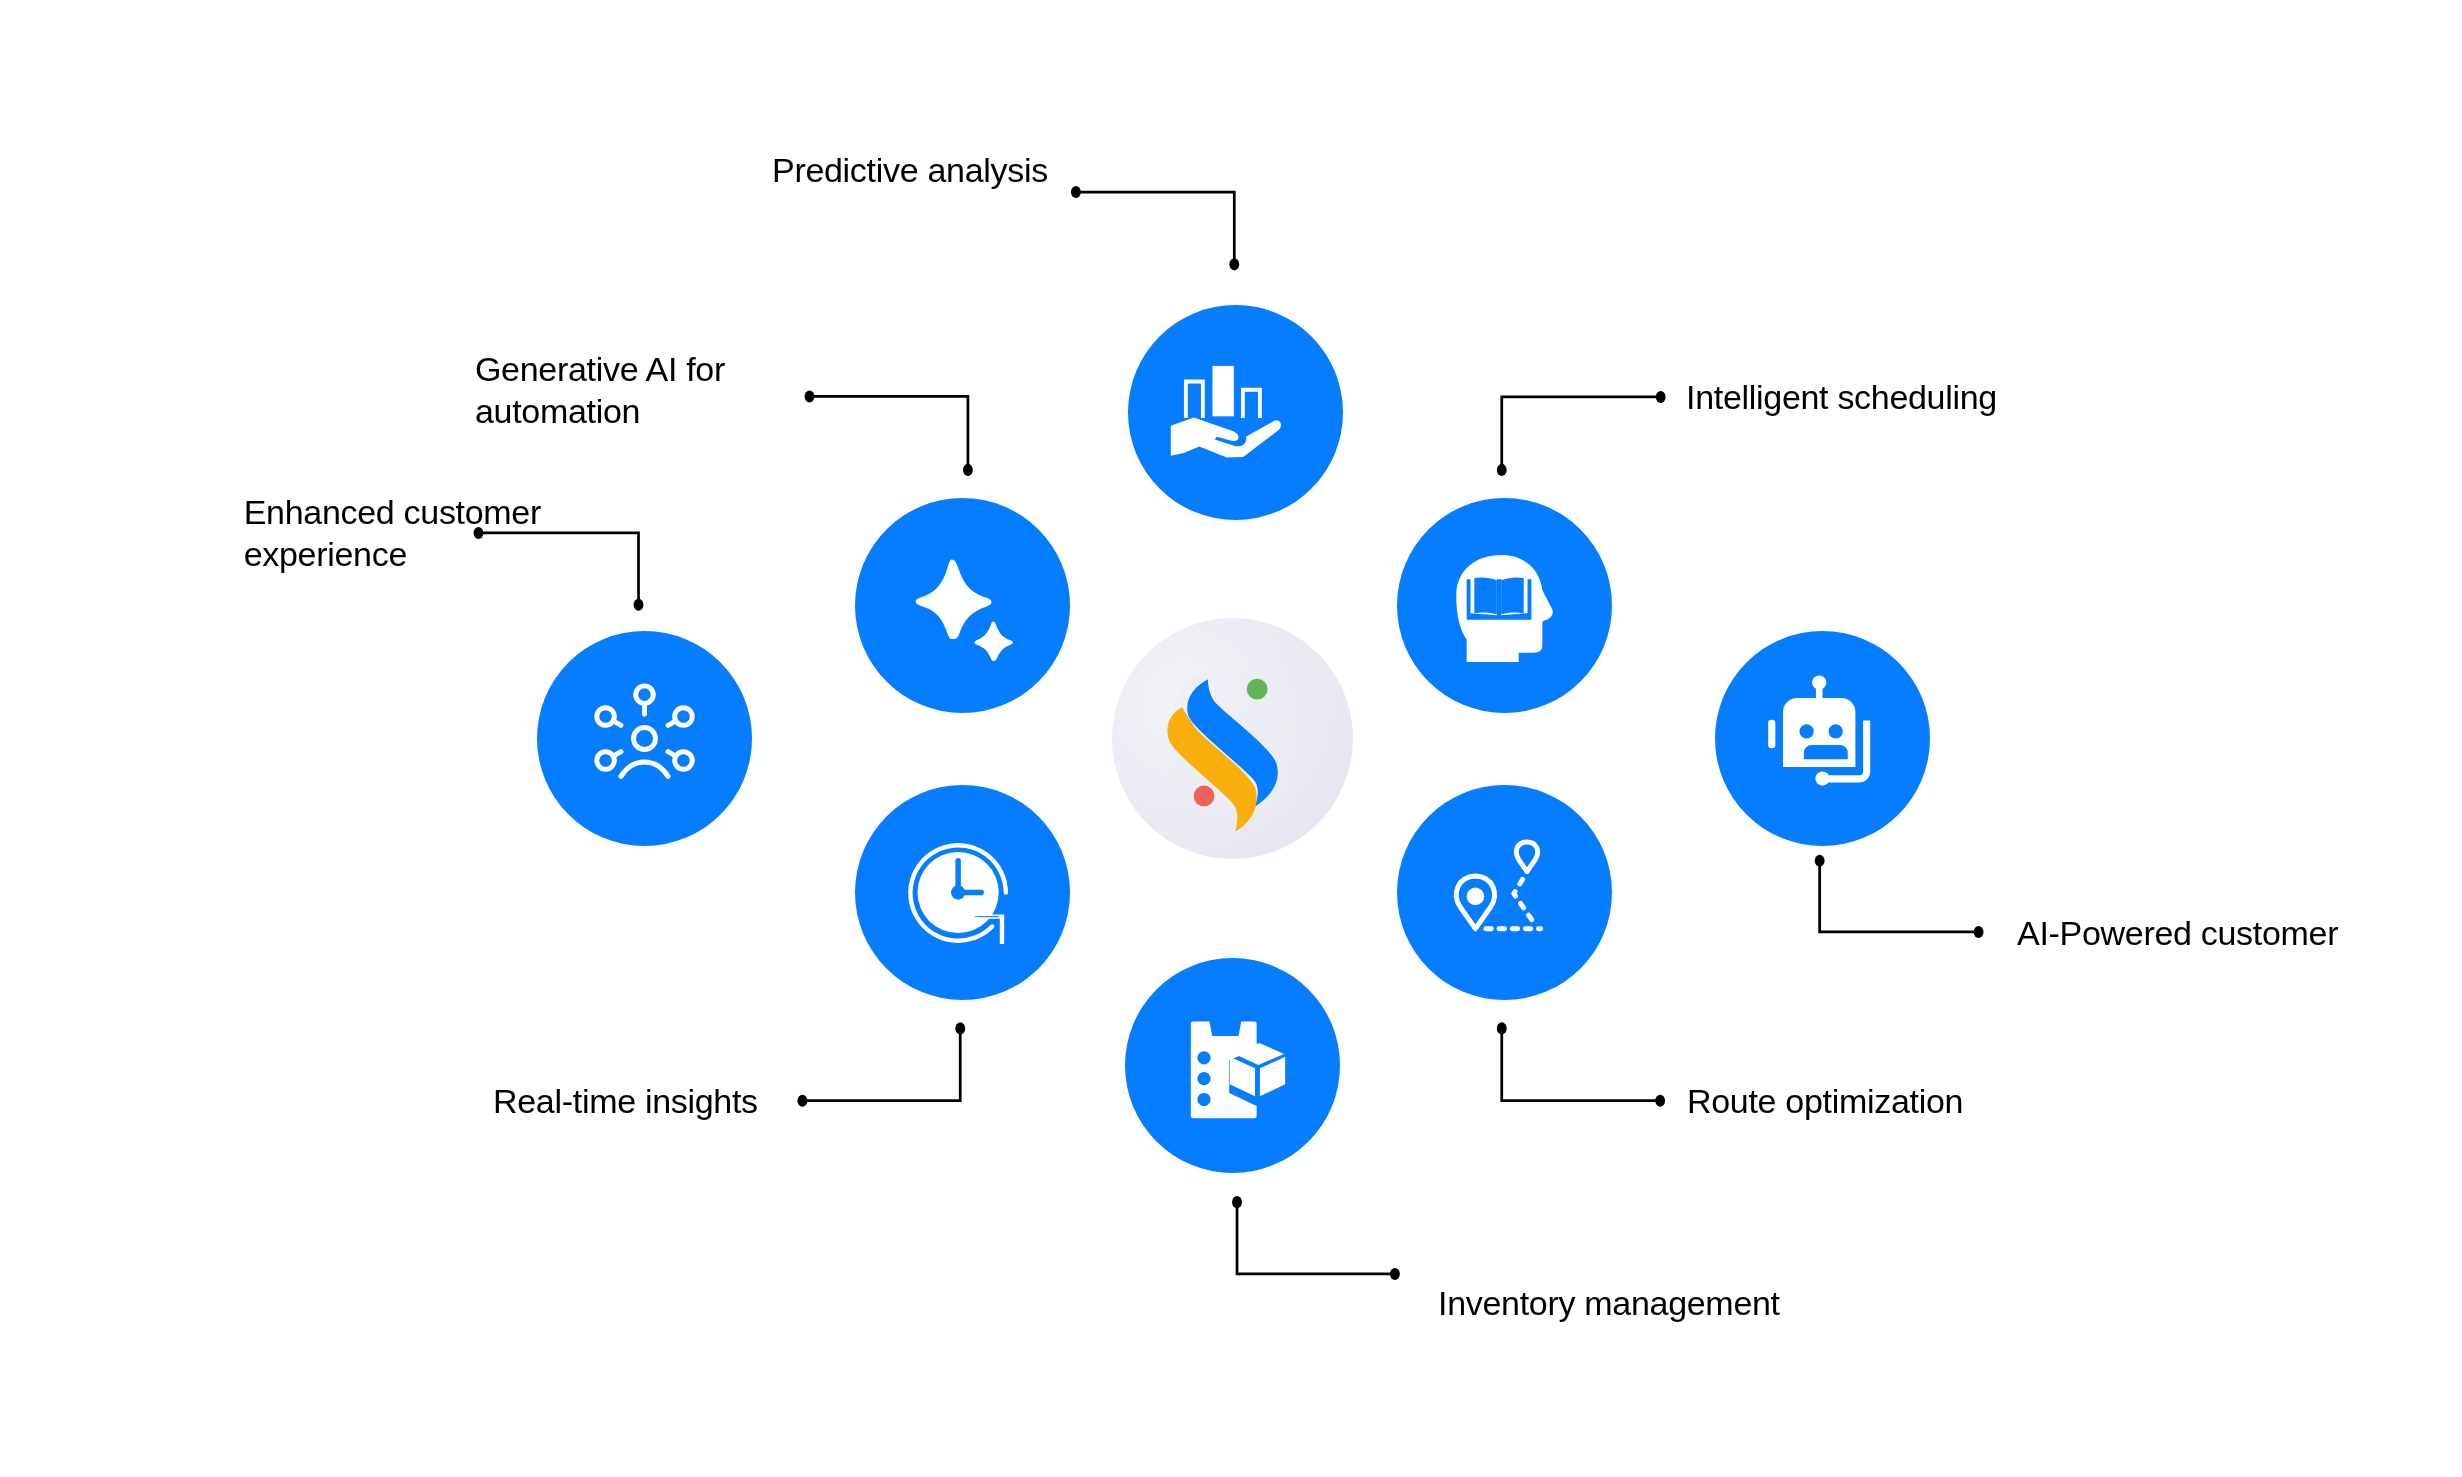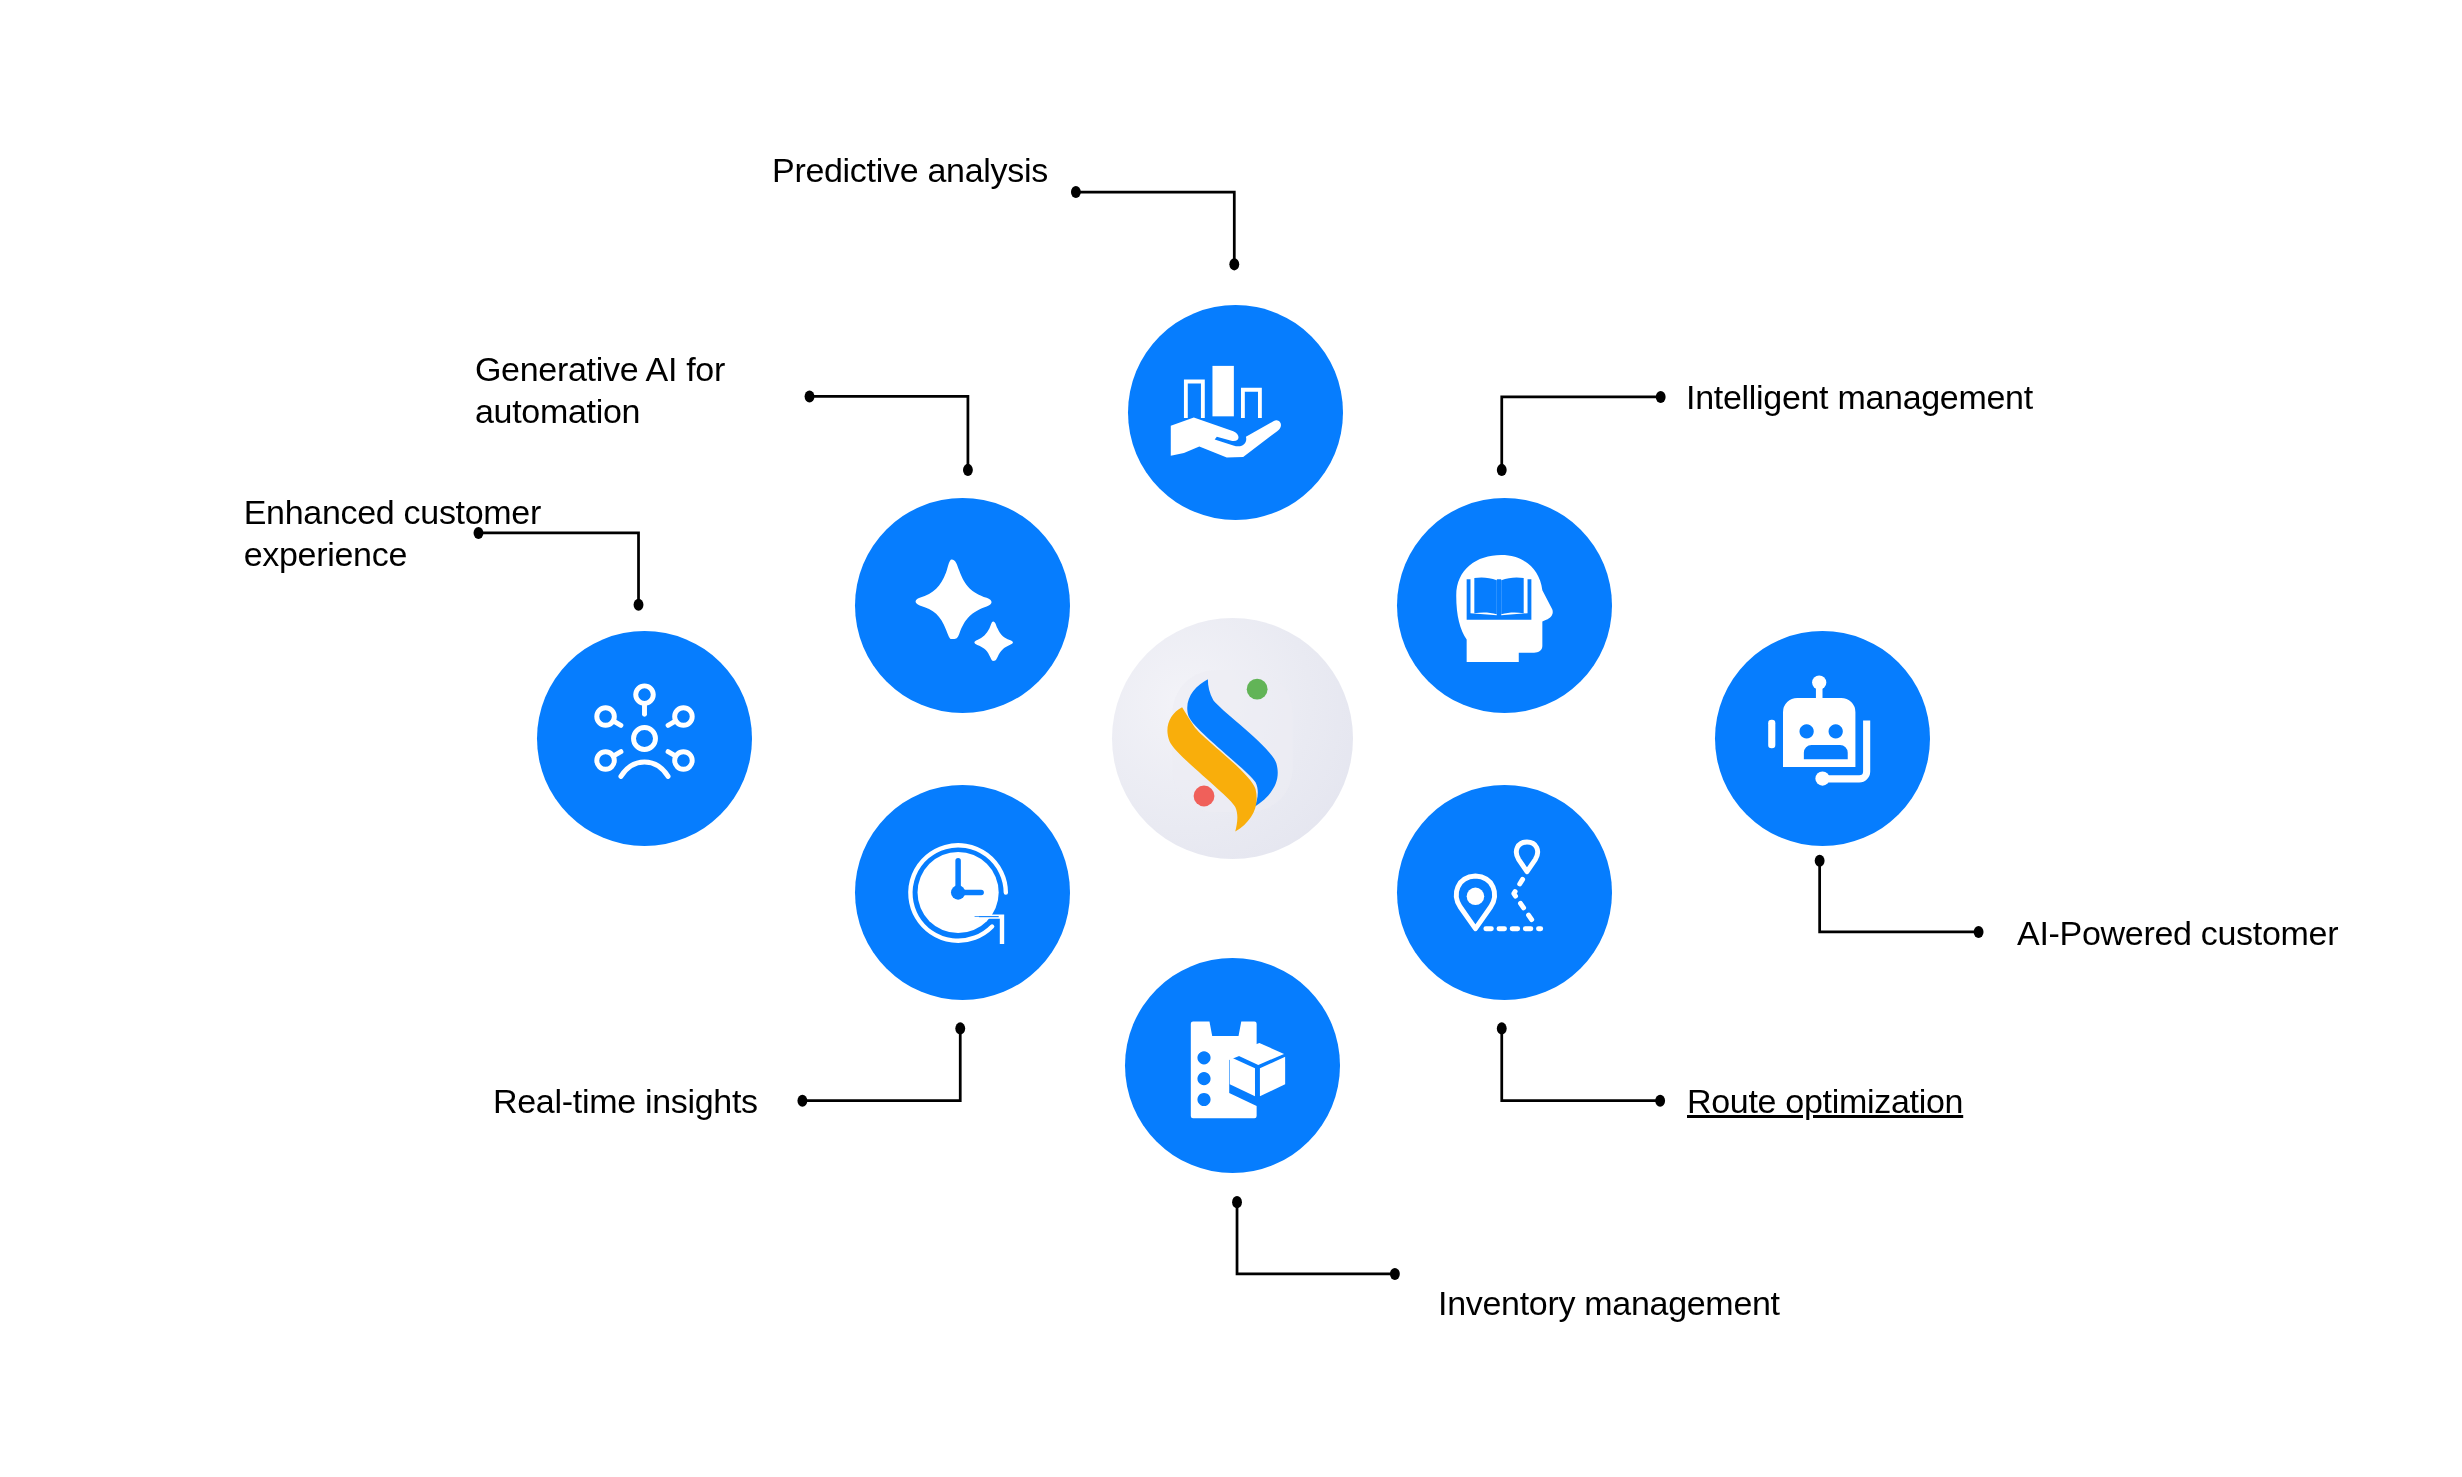--- a/index.html
+++ b/index.html
@@ -164,31 +164,31 @@
 </div>
 
 <div class="label left" style="left:772px; top:149px;">
   <span class="line">Predictive analysis</span>
 </div>
 <div class="label right" style="right:1737px; top:348px;">
   <span class="line">Generative AI for</span>
   <span class="line">automation</span>
 </div>
 <div class="label left" style="left:1686px; top:376px;">
-  <span class="line">Intelligent management</span>
+  <span class="line">Intelligent scheduling</span>
 </div>
 <div class="label right" style="right:1921px; top:491px;">
   <span class="line">Enhanced customer</span>
   <span class="line">experience</span>
 </div>
 <div class="label left" style="left:2017px; top:912px;">
   <span class="line">AI-Powered customer</span>
 </div>
 <div class="label left" style="left:493px; top:1080px;">
   <span class="line">Real-time insights</span>
 </div>
-<div class="label left" style="left:1687px; top:1080px;text-decoration:underline;">
+<div class="label left" style="left:1687px; top:1080px;">
   <span class="line">Route optimization</span>
 </div>
 <div class="label left" style="left:1438px; top:1254px;margin-top:28px;">
   <span class="line">Inventory management</span>
 </div>
 
 
 </body></html>

